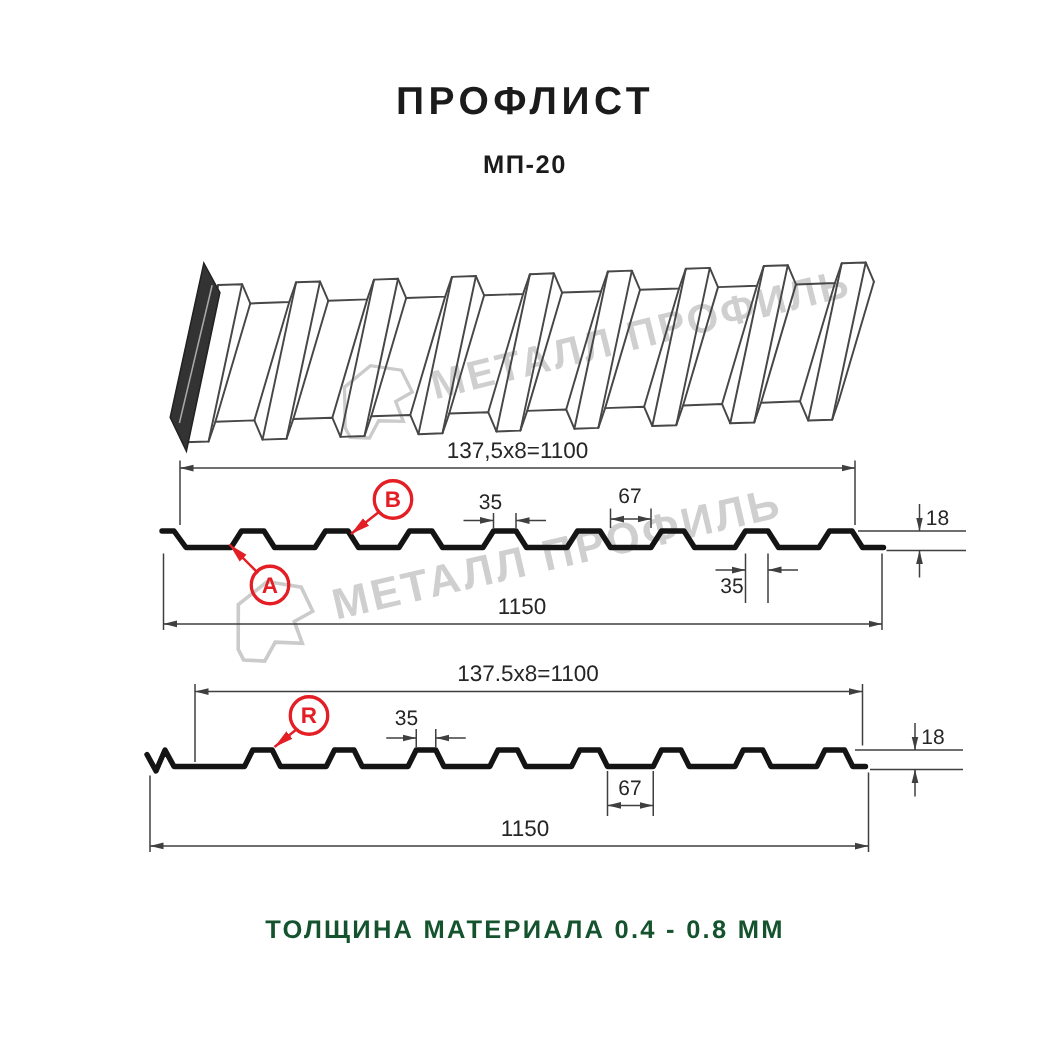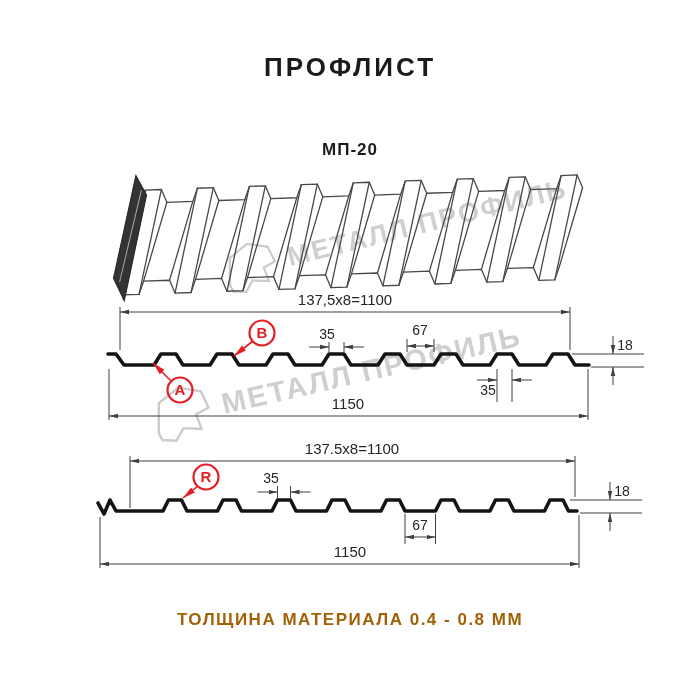--- a/index.html
+++ b/index.html
@@ -6,25 +6,25 @@
   body{
     width:700px;height:700px;position:relative;background:#ffffff;overflow:hidden;
     font-family:"Liberation Sans","DejaVu Sans",sans-serif;
   }
   .title{
     position:absolute;left:0;top:52px;width:700px;text-align:center;
     font-size:26px;font-weight:bold;letter-spacing:3px;color:var(--ink,#1b1b1b);
   }
   .subtitle{
     position:absolute;left:0;top:100px;width:700px;text-align:center;
-    font-size:17px;font-weight:bold;letter-spacing:1px;color:var(--ink,#1b1b1b);margin-top:40px;
+    font-size:17px;font-weight:bold;letter-spacing:1px;color:var(--ink,#1b1b1b);
   }
   .caption{
     position:absolute;left:0;top:610px;width:700px;text-align:center;
-    font-size:17px;font-weight:bold;letter-spacing:1.5px;color:#a16207;
+    font-size:17px;font-weight:bold;letter-spacing:1.5px;color:#14532d;
   }
   .wm{
     position:absolute;display:flex;align-items:center;gap:10px;
     transform-origin:left center;pointer-events:none;
   }
   .wm .wm-text{
     font-size:27px;font-weight:bold;letter-spacing:2px;white-space:nowrap;
     color:rgba(168,168,168,0.55);
   }
   .wm svg{stroke:rgba(168,168,168,0.6);fill:none;stroke-width:2.5;}

